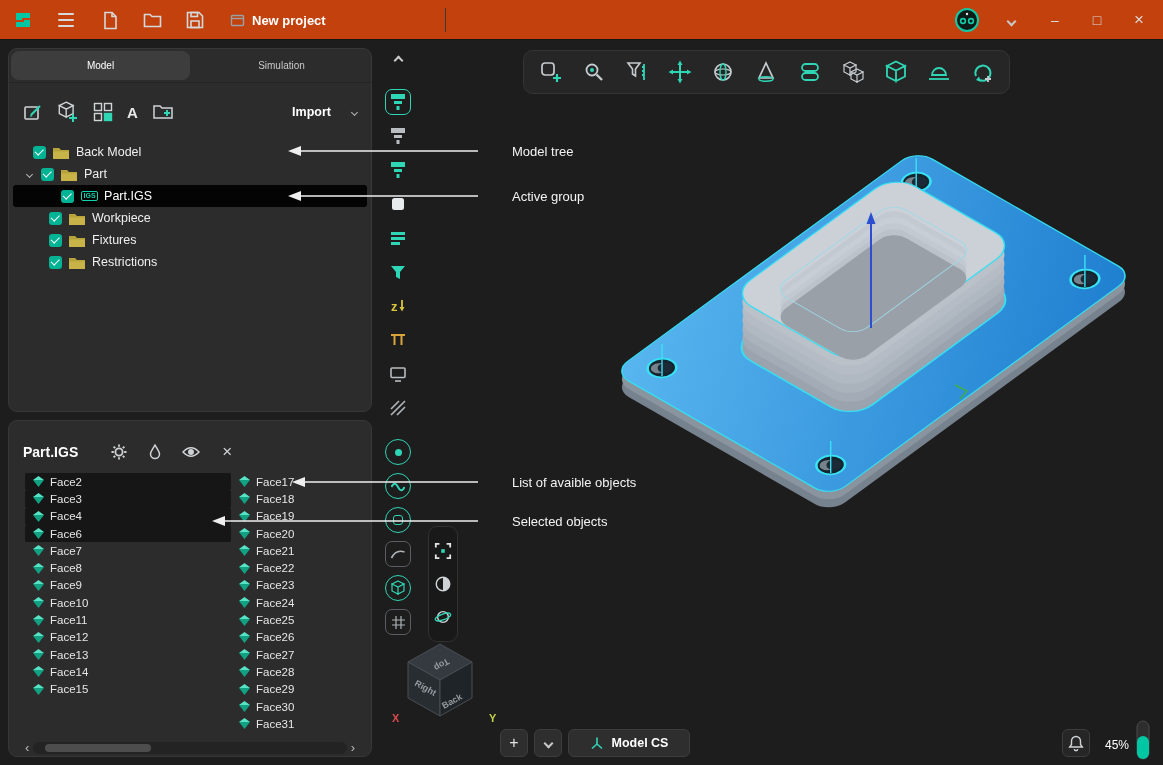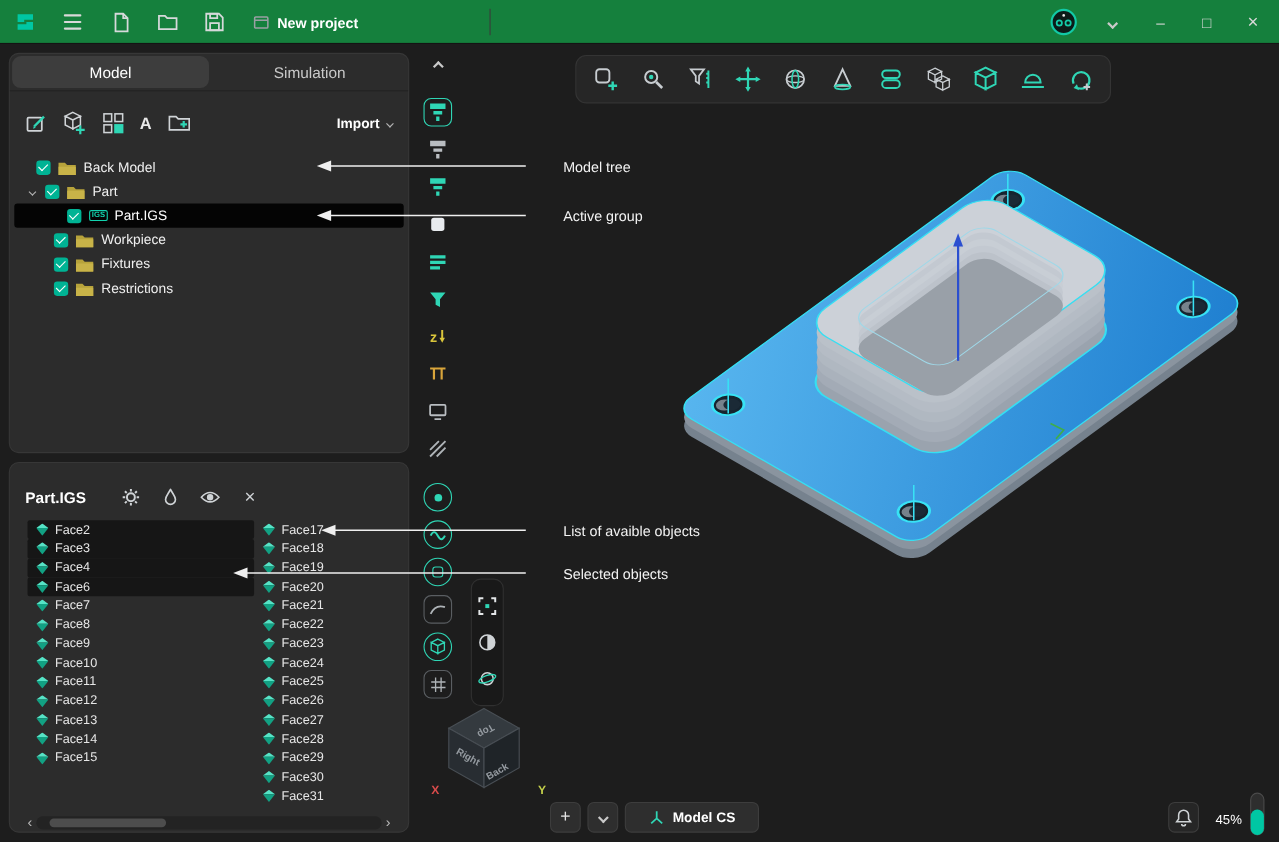--- a/index.html
+++ b/index.html
@@ -1,37 +1,37 @@
 <!DOCTYPE html>
 <html><head>
 <meta charset="utf-8">
 <style>
   *{margin:0;padding:0;box-sizing:border-box;}
   html,body{width:1163px;height:765px;overflow:hidden;}
   body{position:relative;background:#1d1d1d;font-family:"Liberation Sans",sans-serif;color:#e8e8e8;font-size:12.5px;}
   .abs{position:absolute;}
   .btn{cursor:pointer;display:flex;align-items:center;justify-content:center;}
   
-  .titlebar{position:absolute;left:0;top:0;width:1163px;height:40px;background:#15803d;border-bottom:1px solid #141414;z-index:5;}
+  .titlebar{position:absolute;left:0;top:0;width:1163px;height:40px;background:#c2410c;border-bottom:1px solid #141414;z-index:5;}
   .hamb span{display:block;width:16px;height:2px;background:#d9d9d9;margin:2px 0;border-radius:1px;}
   .winbtn{position:absolute;top:8px;width:26px;height:24px;color:#d9d9d9;font-size:14px;}
   .sep{position:absolute;top:8px;width:1px;height:24px;background:#3a3a3a;}
   
   .chev{width:7px;height:7px;border-right:2px solid #c9c9c9;border-bottom:2px solid #c9c9c9;display:inline-block;}
   .chev.down{transform:rotate(45deg);}
   .chev.up{transform:rotate(-135deg);}
   .chev.sm{width:5px;height:5px;border-width:0 1.6px 1.6px 0;border-color:#b5b5b5;border-style:solid;}
   
   .panel{position:absolute;background:#2c2c2c;border-radius:9px;border:1px solid #373737;z-index:2;}
   .tabs{display:flex;height:34px;border-bottom:1px solid #242424;}
-  .tab{flex:1;display:flex;align-items:center;justify-content:center;color:#c9c9c9;font-size:14px;cursor:pointer;border-radius:8px 8px 0 0;}
+  .tab{flex:1;display:flex;align-items:center;justify-content:center;color:#c9c9c9;font-size:10px;cursor:pointer;border-radius:8px 8px 0 0;}
   .tab.active{background:#3d3d3d;color:#ffffff;border-radius:8px;margin:2px;}
   .ptool{position:absolute;top:40px;left:0;right:0;height:46px;display:flex;align-items:center;padding:0 14px;gap:14px;}
   .ptool .spacer{flex:1;}
-  .import{display:flex;align-items:center;gap:7px;color:#fff;font-weight:bold;font-size:12.5px;cursor:pointer;}
+  .import{display:flex;align-items:center;gap:21px;color:#fff;font-weight:bold;font-size:12.5px;cursor:pointer;}
   
   .tree{position:absolute;top:92px;left:4px;right:4px;}
   .trow{height:22px;display:flex;align-items:center;cursor:pointer;border-radius:3px;}
   .trow.selrow{background:#040404;}
   .cb{width:13px;height:13px;background:#00b394;border-radius:3px;position:relative;flex:none;margin-right:7px;}
   .cb::after{content:"";position:absolute;left:4px;top:1.5px;width:3.5px;height:6.5px;border:solid #fff;border-width:0 1.8px 1.8px 0;transform:rotate(45deg);}
   .tlabel{font-size:12.5px;color:#efefef;}
   .badge{font-size:7px;font-weight:bold;color:#12d3ae;border:1px solid #12d3ae;border-radius:2px;padding:0.5px 1.5px;margin-right:6px;line-height:1.1;}
   
   .fhead{position:absolute;top:18px;left:14px;right:10px;height:26px;display:flex;align-items:center;gap:14px;}

